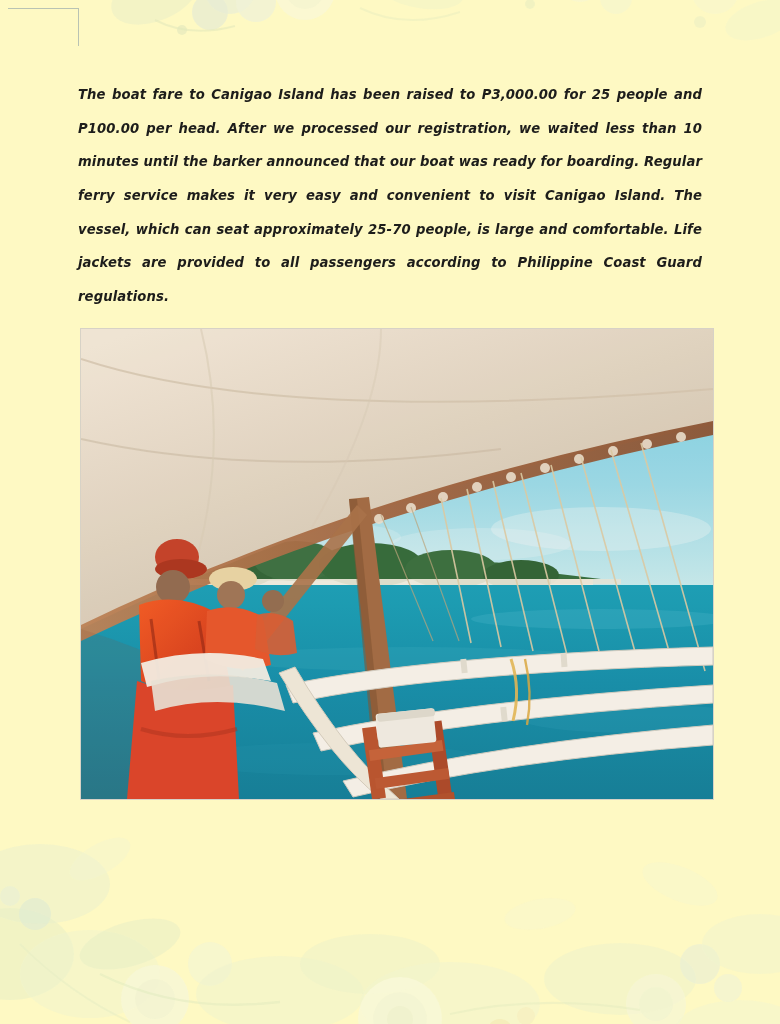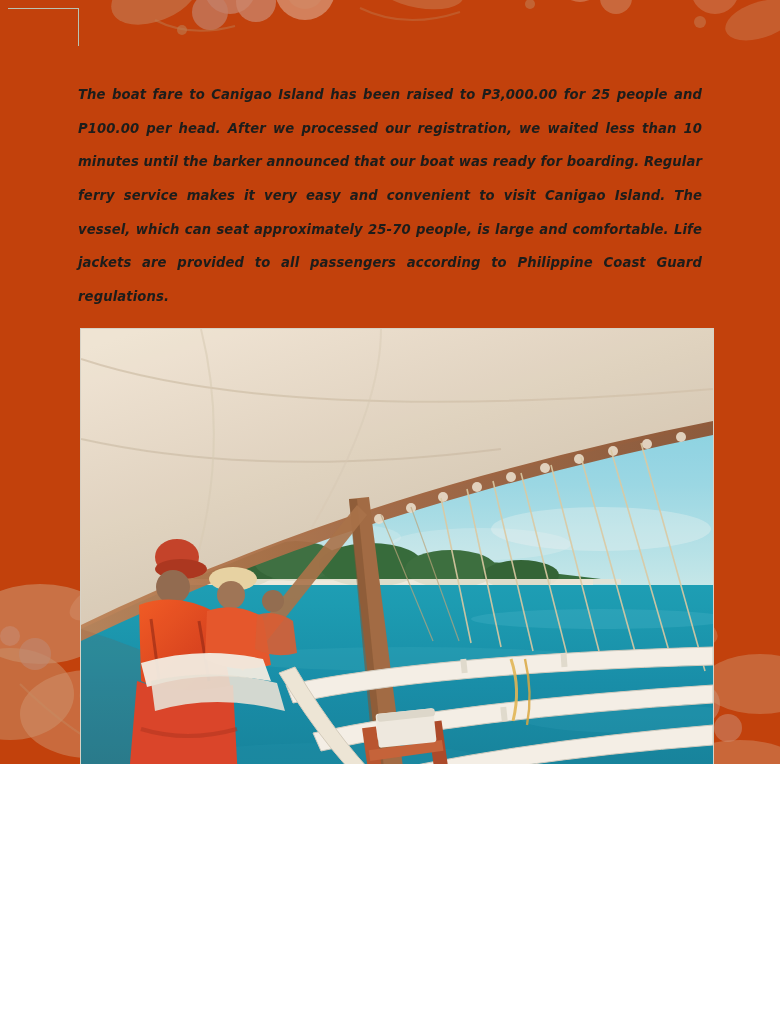--- a/index.html
+++ b/index.html
@@ -10,22 +10,22 @@
     width: 780px;
     height: 1024px;
     overflow: hidden;
     font-family: "DejaVu Sans", sans-serif;
     background: #ffffff;
   }
 
   .page {
     position: relative;
     width: 780px;
-    height: 764px;
-    background: #c2410c;
+    height: 1024px;
+    background: #fef9c3;
     overflow: hidden;
   }
 
   
   .floral-layer {
     position: absolute;
     inset: 0;
     pointer-events: none;
     z-index: 0;
   }

